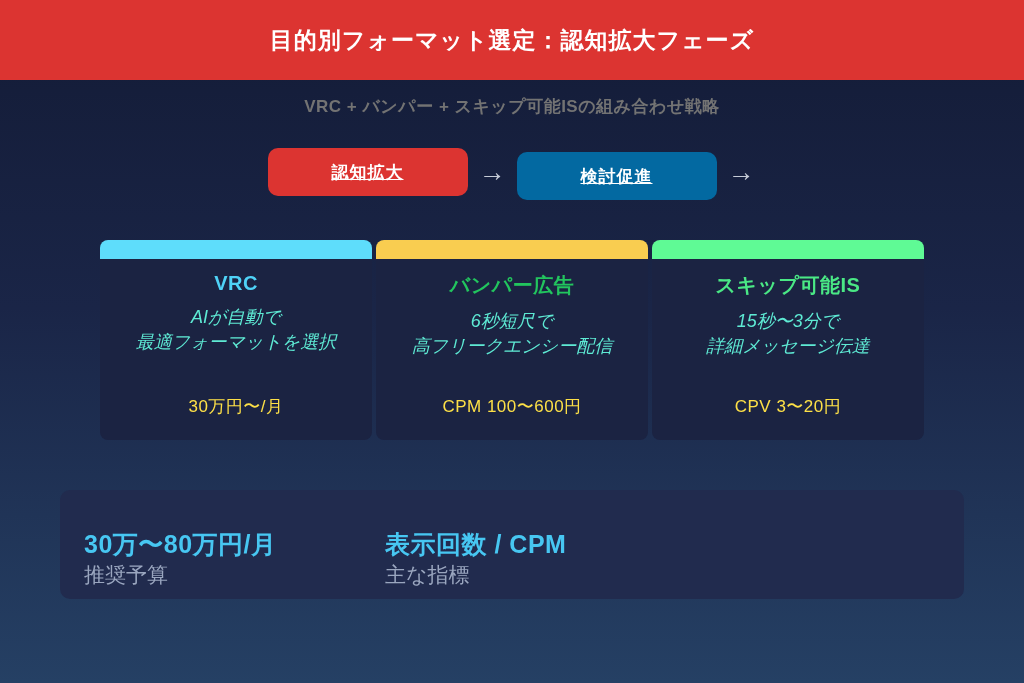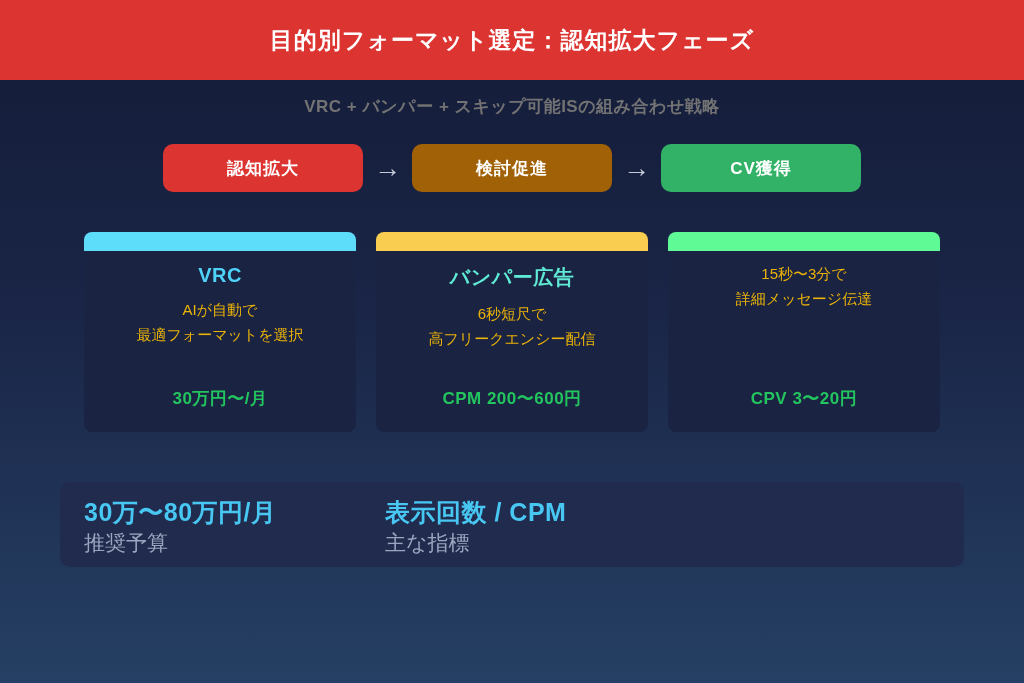--- a/index.html
+++ b/index.html
@@ -51,38 +51,39 @@
     width: 200px;
     height: 48px;
     border-radius: 10px;
     display: flex;
     align-items: center;
     justify-content: center;
     color: #ffffff;
     font-size: 17px;
     font-weight: bold;
     letter-spacing: 1px;
+    text-decoration: underline;
   }
   .pill-red   { background: #dc3431; }
-  .pill-blue  { background: #a16207; }
+  .pill-blue  { background: #0369a1; margin-top: 8px; }
   .pill-green { background: #32b266; }
   .arrow {
     color: #c6ccd7;
     font-size: 27px;
     font-weight: bold;
     line-height: 1;
     padding: 0 2px;
   }
 
   
   .cards {
     margin-top: 40px;
     display: flex;
     justify-content: center;
-    gap: 20px;
+    gap: 4px;
   }
   .card {
     width: 272px;
     height: 200px;
     background: #1b2342;
     border-radius: 8px;
     overflow: hidden;
     display: flex;
     flex-direction: column;
     align-items: center;
@@ -90,50 +91,51 @@
   .card-bar { width: 100%; height: 19px; }
   .card-title {
     margin-top: 13px;
     font-size: 20px;
     font-weight: bold;
     letter-spacing: .5px;
   }
   .card-desc {
     margin-top: 10px;
     text-align: center;
-    color: #eab308;
-    font-size: 15px;
+    color: #5eead4;
+    font-size: 18px;
     line-height: 25px;
+    font-style: italic;
   }
   .card-price {
     margin-top: auto;
     margin-bottom: 22px;
-    color: #22c55e;
+    color: #fde047;
     font-size: 17px;
-    font-weight: bold;
+    font-weight: normal;
     letter-spacing: .5px;
   }
   .card-cyan   .card-bar { background: #5eddfb; }
   .card-cyan   .card-title { color: #4fd2f7; }
   .card-yellow .card-bar { background: #f9cd50; }
-  .card-yellow .card-title { color: #5eead4; font-family: Liberation Serif, serif; }
+  .card-yellow .card-title { color: #22c55e; font-family: Liberation Serif, serif; }
   .card-green  .card-bar { background: #5ffa95; }
   .card-green  .card-title { color: #4ae885; }
 
   
   .stats {
     width: 904px;
     margin: 50px auto 0;
     background: #212b4e;
     border-radius: 10px;
     display: flex;
     padding: 15px 0 16px;
     box-sizing: border-box;
   }
-  .stat { width: 301px; padding-left: 24px; box-sizing: border-box; }
+  .stat { width: 301px; padding-left: 24px; box-sizing: border-box; margin-top: 24px; }
   .stat-value {
     color: #47c7f2;
     font-size: 25px;
     font-weight: bold;
     line-height: 30px;
     letter-spacing: .5px;
   }
   .stat-label {
     margin-top: 7px;
     color: #9aa6bf;
@@ -157,21 +159,20 @@
     <h1>目的別フォーマット選定：認知拡大フェーズ</h1>
   </header>
 
   <div class="subtitle">VRC + バンパー + スキップ可能ISの組み合わせ戦略</div>
 
   <div class="flow">
     <div class="pill pill-red">認知拡大</div>
     <div class="arrow">→</div>
     <div class="pill pill-blue">検討促進</div>
     <div class="arrow">→</div>
-    <div class="pill pill-green">CV獲得</div>
   </div>
 
   <div class="cards">
 
     <div class="card card-cyan">
       <div class="card-bar"></div>
       <div class="card-title">VRC</div>
       <div class="card-desc">
         <div>AIが自動で</div>
         <div>最適フォーマットを選択</div>
@@ -179,25 +180,26 @@
       <div class="card-price">30万円〜/月</div>
     </div>
 
     <div class="card card-yellow">
       <div class="card-bar"></div>
       <div class="card-title">バンパー広告</div>
       <div class="card-desc">
         <div>6秒短尺で</div>
         <div>高フリークエンシー配信</div>
       </div>
-      <div class="card-price">CPM 200〜600円</div>
+      <div class="card-price">CPM 100〜600円</div>
     </div>
 
     <div class="card card-green">
       <div class="card-bar"></div>
+      <div class="card-title">スキップ可能IS</div>
       <div class="card-desc">
         <div>15秒〜3分で</div>
         <div>詳細メッセージ伝達</div>
       </div>
       <div class="card-price">CPV 3〜20円</div>
     </div>
 
   </div>
 
   <div class="stats">

